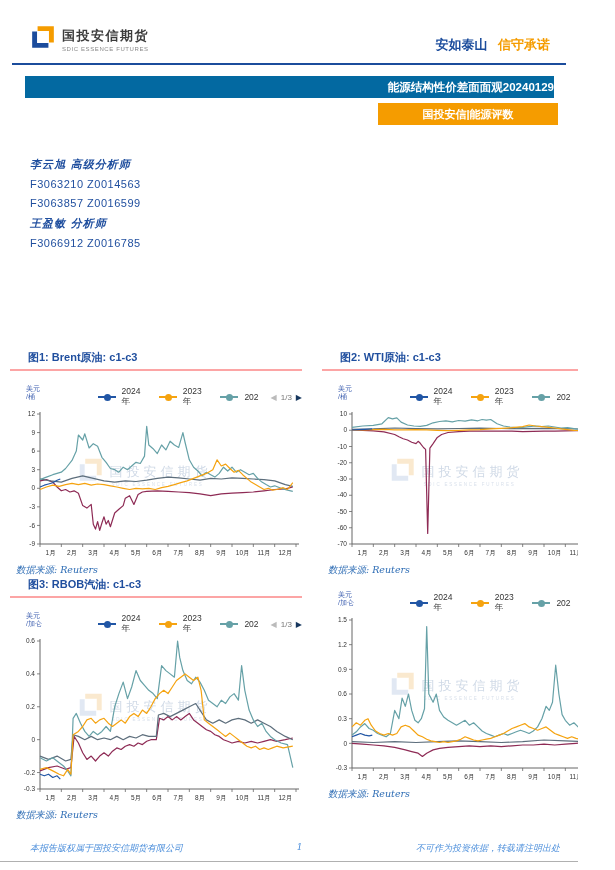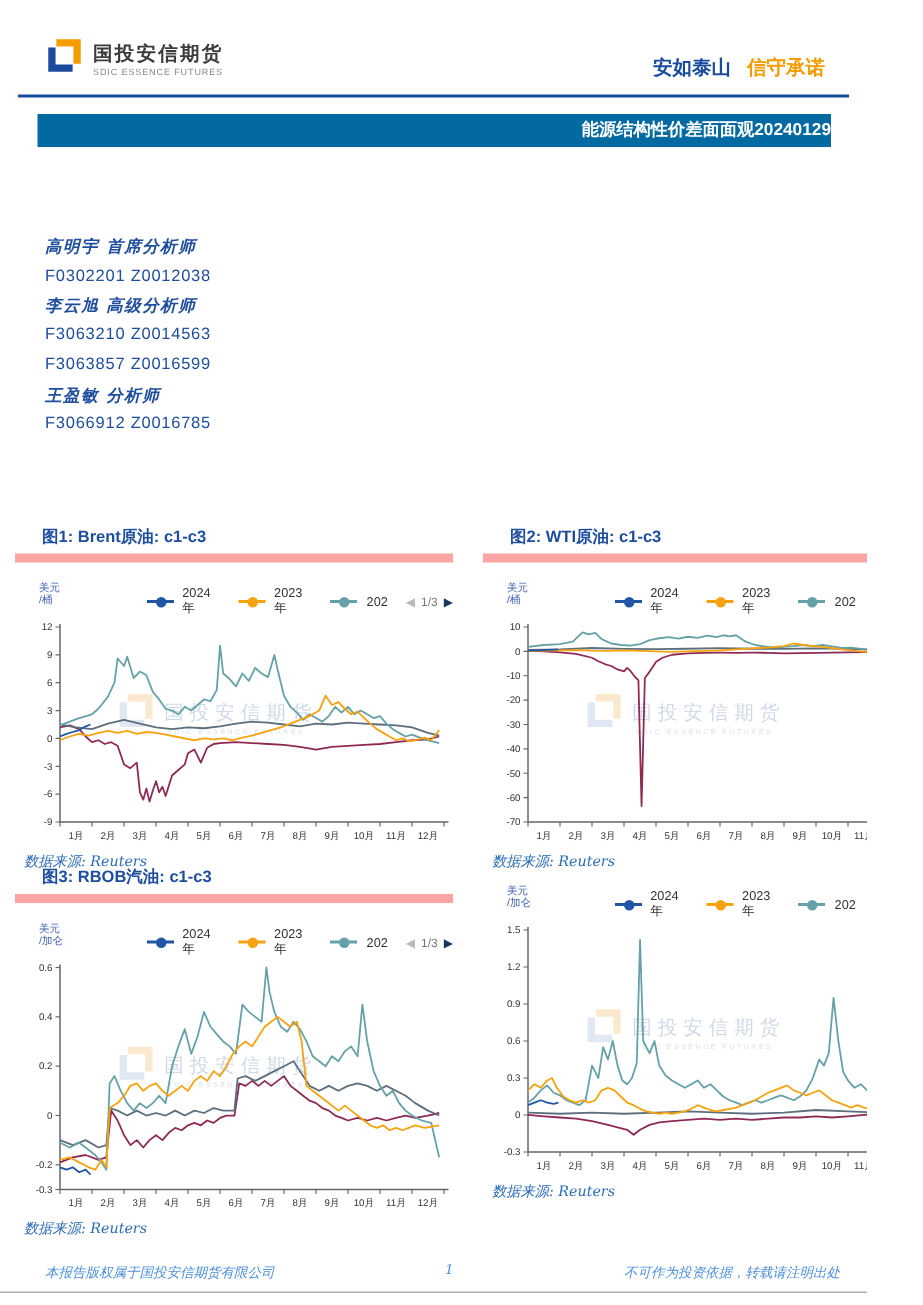--- a/index.html
+++ b/index.html
@@ -22,21 +22,21 @@
   .analysts{position:absolute;top:155px;left:30px;color:#1F4E9E;font-size:11px;}
   .analysts .a-name{font-family:"DejaVu Serif",serif;font-style:italic;font-weight:bold;line-height:19.7px;letter-spacing:1px;}
   .analysts .a-code{line-height:19.7px;letter-spacing:0.5px;}
   
   .section-bar{position:absolute;top:319px;left:12px;right:13px;height:24px;background:#F9A84D;
     color:#1E5FC4;font-size:13px;font-weight:bold;font-style:italic;line-height:24px;padding-left:18px;box-sizing:border-box;}
   
   .chart-block{position:absolute;width:292px;}
   #c0{top:350px;left:10px;} #c1{top:350px;left:322px;}
   #c2{top:577px;left:10px;} #c3{top:577px;left:322px;}
-  .chart-title{color:#1F4E9E;font-weight:bold;font-size:11px;padding:0 0 4px 18px;border-bottom:6px solid #fca5a5;}
+  .chart-title{color:#1F4E9E;font-weight:bold;font-size:11px;padding:0 0 4px 18px;border-bottom:2px solid #fca5a5;}
   .chart-canvas{position:relative;margin-top:6px;height:184px;}
   .chart-canvas.tall{height:202px;}
   .unit{position:absolute;left:16px;top:8px;color:#3D5FB0;font-size:7px;line-height:8px;}
   .legend-row{position:absolute;left:88px;top:9px;right:0;display:flex;align-items:center;gap:11px;font-size:8.5px;color:#333;}
   .legend-item{display:flex;align-items:center;gap:6px;}
   .marker{width:18px;height:2px;position:relative;display:inline-block;}
   .marker::after{content:"";position:absolute;width:7px;height:7px;border-radius:50%;left:5.5px;top:-2.5px;background:inherit;}
   .pager{display:flex;align-items:center;gap:4px;font-size:8px;color:#777;margin-left:1px;}
   .pg-prev{color:#bbb;}
   .pg-next{color:#17375E;}
@@ -69,26 +69,25 @@
       <span class="p1">安如泰山</span>
       <span class="p2">信守承诺</span>
     </div>
   </div>
   <div class="header-rule"></div>
 
   <div class="title-bar">
     <span>能源结构性价差面面观20240129</span>
   </div>
 
+  <div class="badge">
+    <span>国投安信|能源评数</span>
+  </div>
 
   <div class="analysts">
-      <div>
-        <div class="a-name">高明宇 首席分析师</div>
-        <div class="a-code">F0302201 Z0012038</div>
-      </div>
       <div>
         <div class="a-name">李云旭 高级分析师</div>
         <div class="a-code">F3063210 Z0014563</div>
       </div>
       <div>
         <div class="a-code">F3063857 Z0016599</div>
       </div>
       <div>
         <div class="a-name">王盈敏 分析师</div>
         <div class="a-code">F3066912 Z0016785</div>

